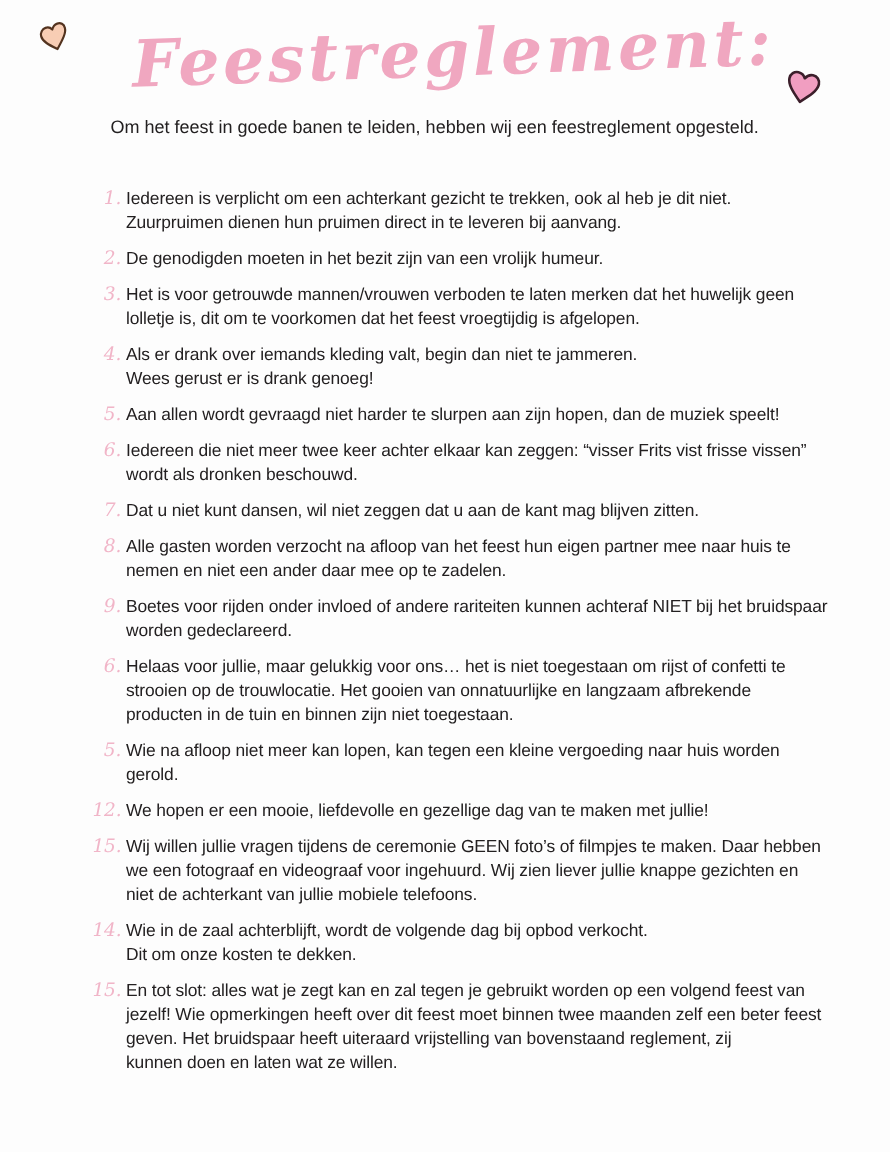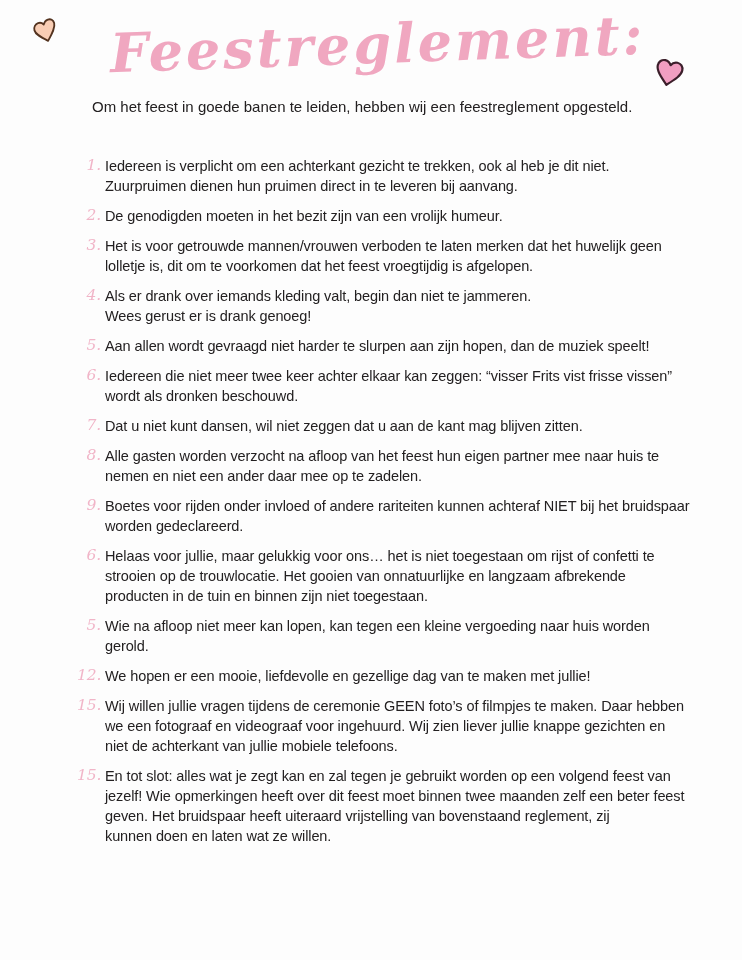--- a/index.html
+++ b/index.html
@@ -160,20 +160,25 @@
       <span class="rule-num">12.</span>
       <span class="rule-text">We hopen er een mooie, liefdevolle en gezellige dag van te maken met jullie!</span>
     </li>
     <li class="rule">
       <span class="rule-num">15.</span>
       <span class="rule-text">Wij willen jullie vragen tijdens de ceremonie GEEN foto’s of filmpjes te maken. Daar hebben
 we een fotograaf en videograaf voor ingehuurd. Wij zien liever jullie knappe gezichten en
 niet de achterkant van jullie mobiele telefoons.</span>
     </li>
     <li class="rule">
+      <span class="rule-num">14.</span>
+      <span class="rule-text">Wie in de zaal achterblijft, wordt de volgende dag bij opbod verkocht.
+Dit om onze kosten te dekken.</span>
+    </li>
+    <li class="rule">
       <span class="rule-num">15.</span>
       <span class="rule-text">En tot slot: alles wat je zegt kan en zal tegen je gebruikt worden op een volgend feest van
 jezelf! Wie opmerkingen heeft over dit feest moet binnen twee maanden zelf een beter feest
 geven. Het bruidspaar heeft uiteraard vrijstelling van bovenstaand reglement, zij
 kunnen doen en laten wat ze willen.</span>
     </li>
   </ol>
 
 </div>
 

